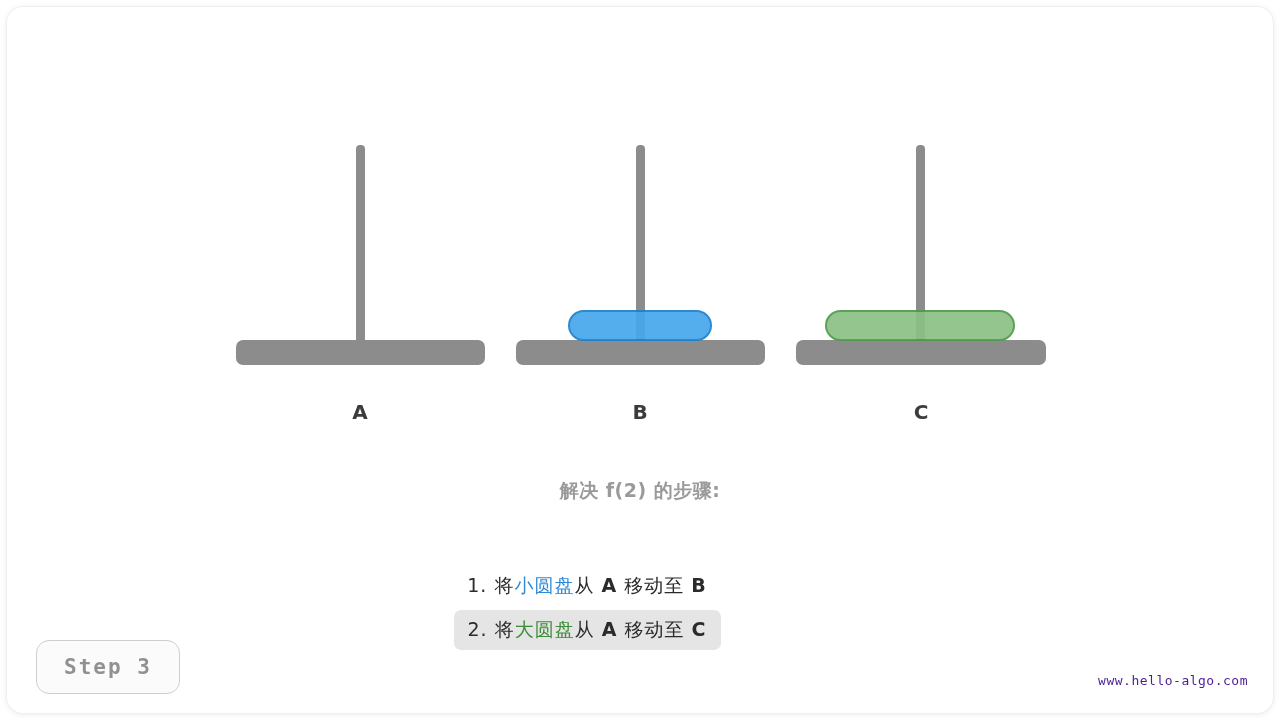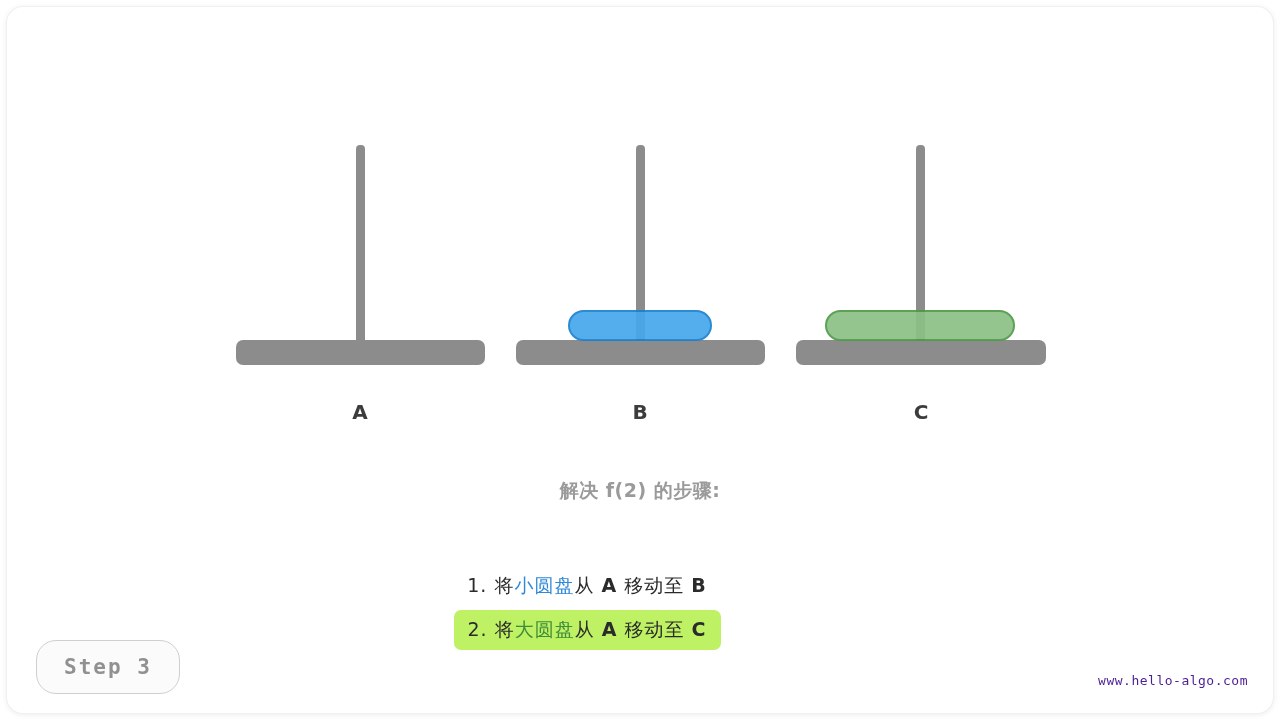--- a/index.html
+++ b/index.html
@@ -103,35 +103,35 @@
   }
   .step-text {
     font-size: 19px;
     color: #2b2b2b;
     padding: 7px 14px;
     border-radius: 7px;
     white-space: nowrap;
     letter-spacing: 1px;
   }
   .step-text.highlight {
-    background: #bef264;
+    background: #e5e5e5;
   }
   .kw-blue { color: #3089d8; }
   .kw-green { color: #3f8c3a; }
   .bold-peg { font-weight: bold; }
 
   
   .step-badge {
     position: absolute;
     left: 36px;
     top: 640px;
     width: 144px;
     height: 54px;
     border: 1px solid #cfcfcf;
-    border-radius: 20px;
+    border-radius: 13px;
     background: #fbfbfb;
     display: flex;
     align-items: center;
     justify-content: center;
     font-family: "DejaVu Sans Mono", "Liberation Mono", monospace;
     font-size: 21px;
     font-weight: bold;
     color: #919191;
     letter-spacing: 2px;
     box-sizing: border-box;

